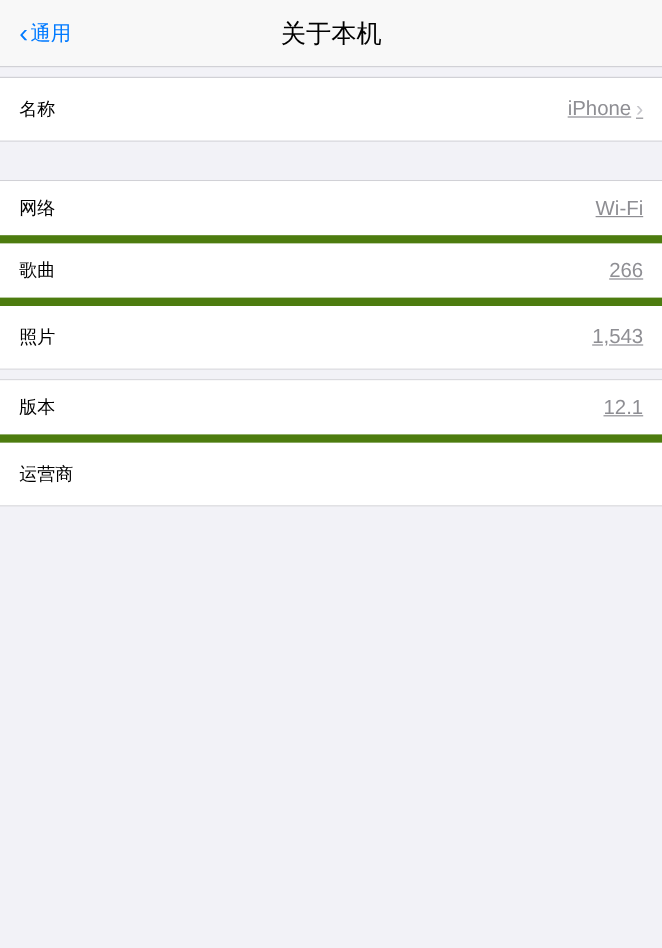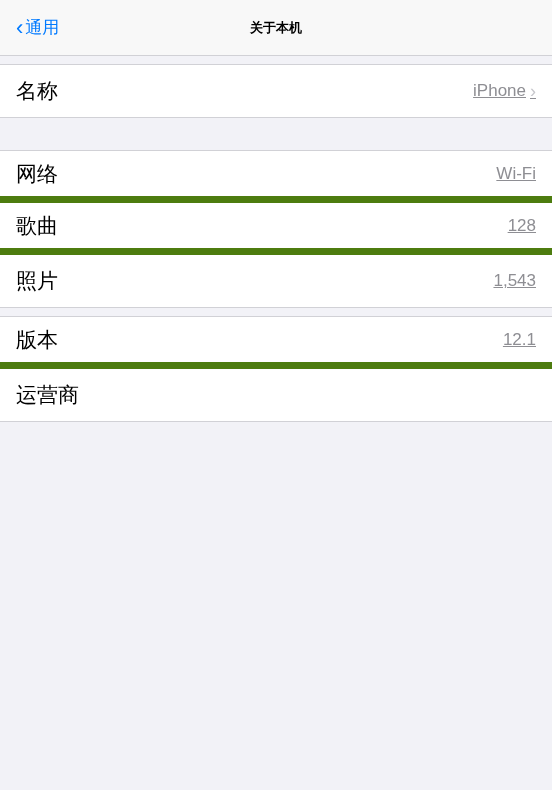--- a/index.html
+++ b/index.html
@@ -39,22 +39,22 @@
     }
 
     .nav-back-chevron {
       font-size: 22px;
       margin-right: 2px;
       color: #007aff;
       line-height: 1;
     }
 
     .nav-title {
-      font-size: 13px;
-      font-weight: 700;
+      font-size: 21px;
+      font-weight: 400;
       color: #000;
       text-align: center;
     }
 
     .content {
       padding-top: 8px;
     }
 
     .section {
       background-color: #fff;
@@ -76,21 +76,21 @@
       min-height: 52px;
       border-bottom: 7px solid #4d7c0f;
       background-color: #fff;
     }
 
     .row:last-child {
       border-bottom: none;
     }
 
     .row-label {
-      font-size: 21px;
+      font-size: 15px;
       color: #000;
     }
 
     .row-value {
       font-size: 17px;
       color: #8e8e93;
       display: flex;
       align-items: center;
       text-decoration: underline;
     }
@@ -139,21 +139,21 @@
 
   <div class="section">
 
     <div class="row">
       <span class="row-label">网络</span>
       <span class="row-value">Wi-Fi</span>
     </div>
 
     <div class="row">
       <span class="row-label">歌曲</span>
-      <span class="row-value">128</span>
+      <span class="row-value">266</span>
     </div>
 
 
     <div class="row">
       <span class="row-label">照片</span>
       <span class="row-value">1,543</span>
     </div>
 
   </div>
 

